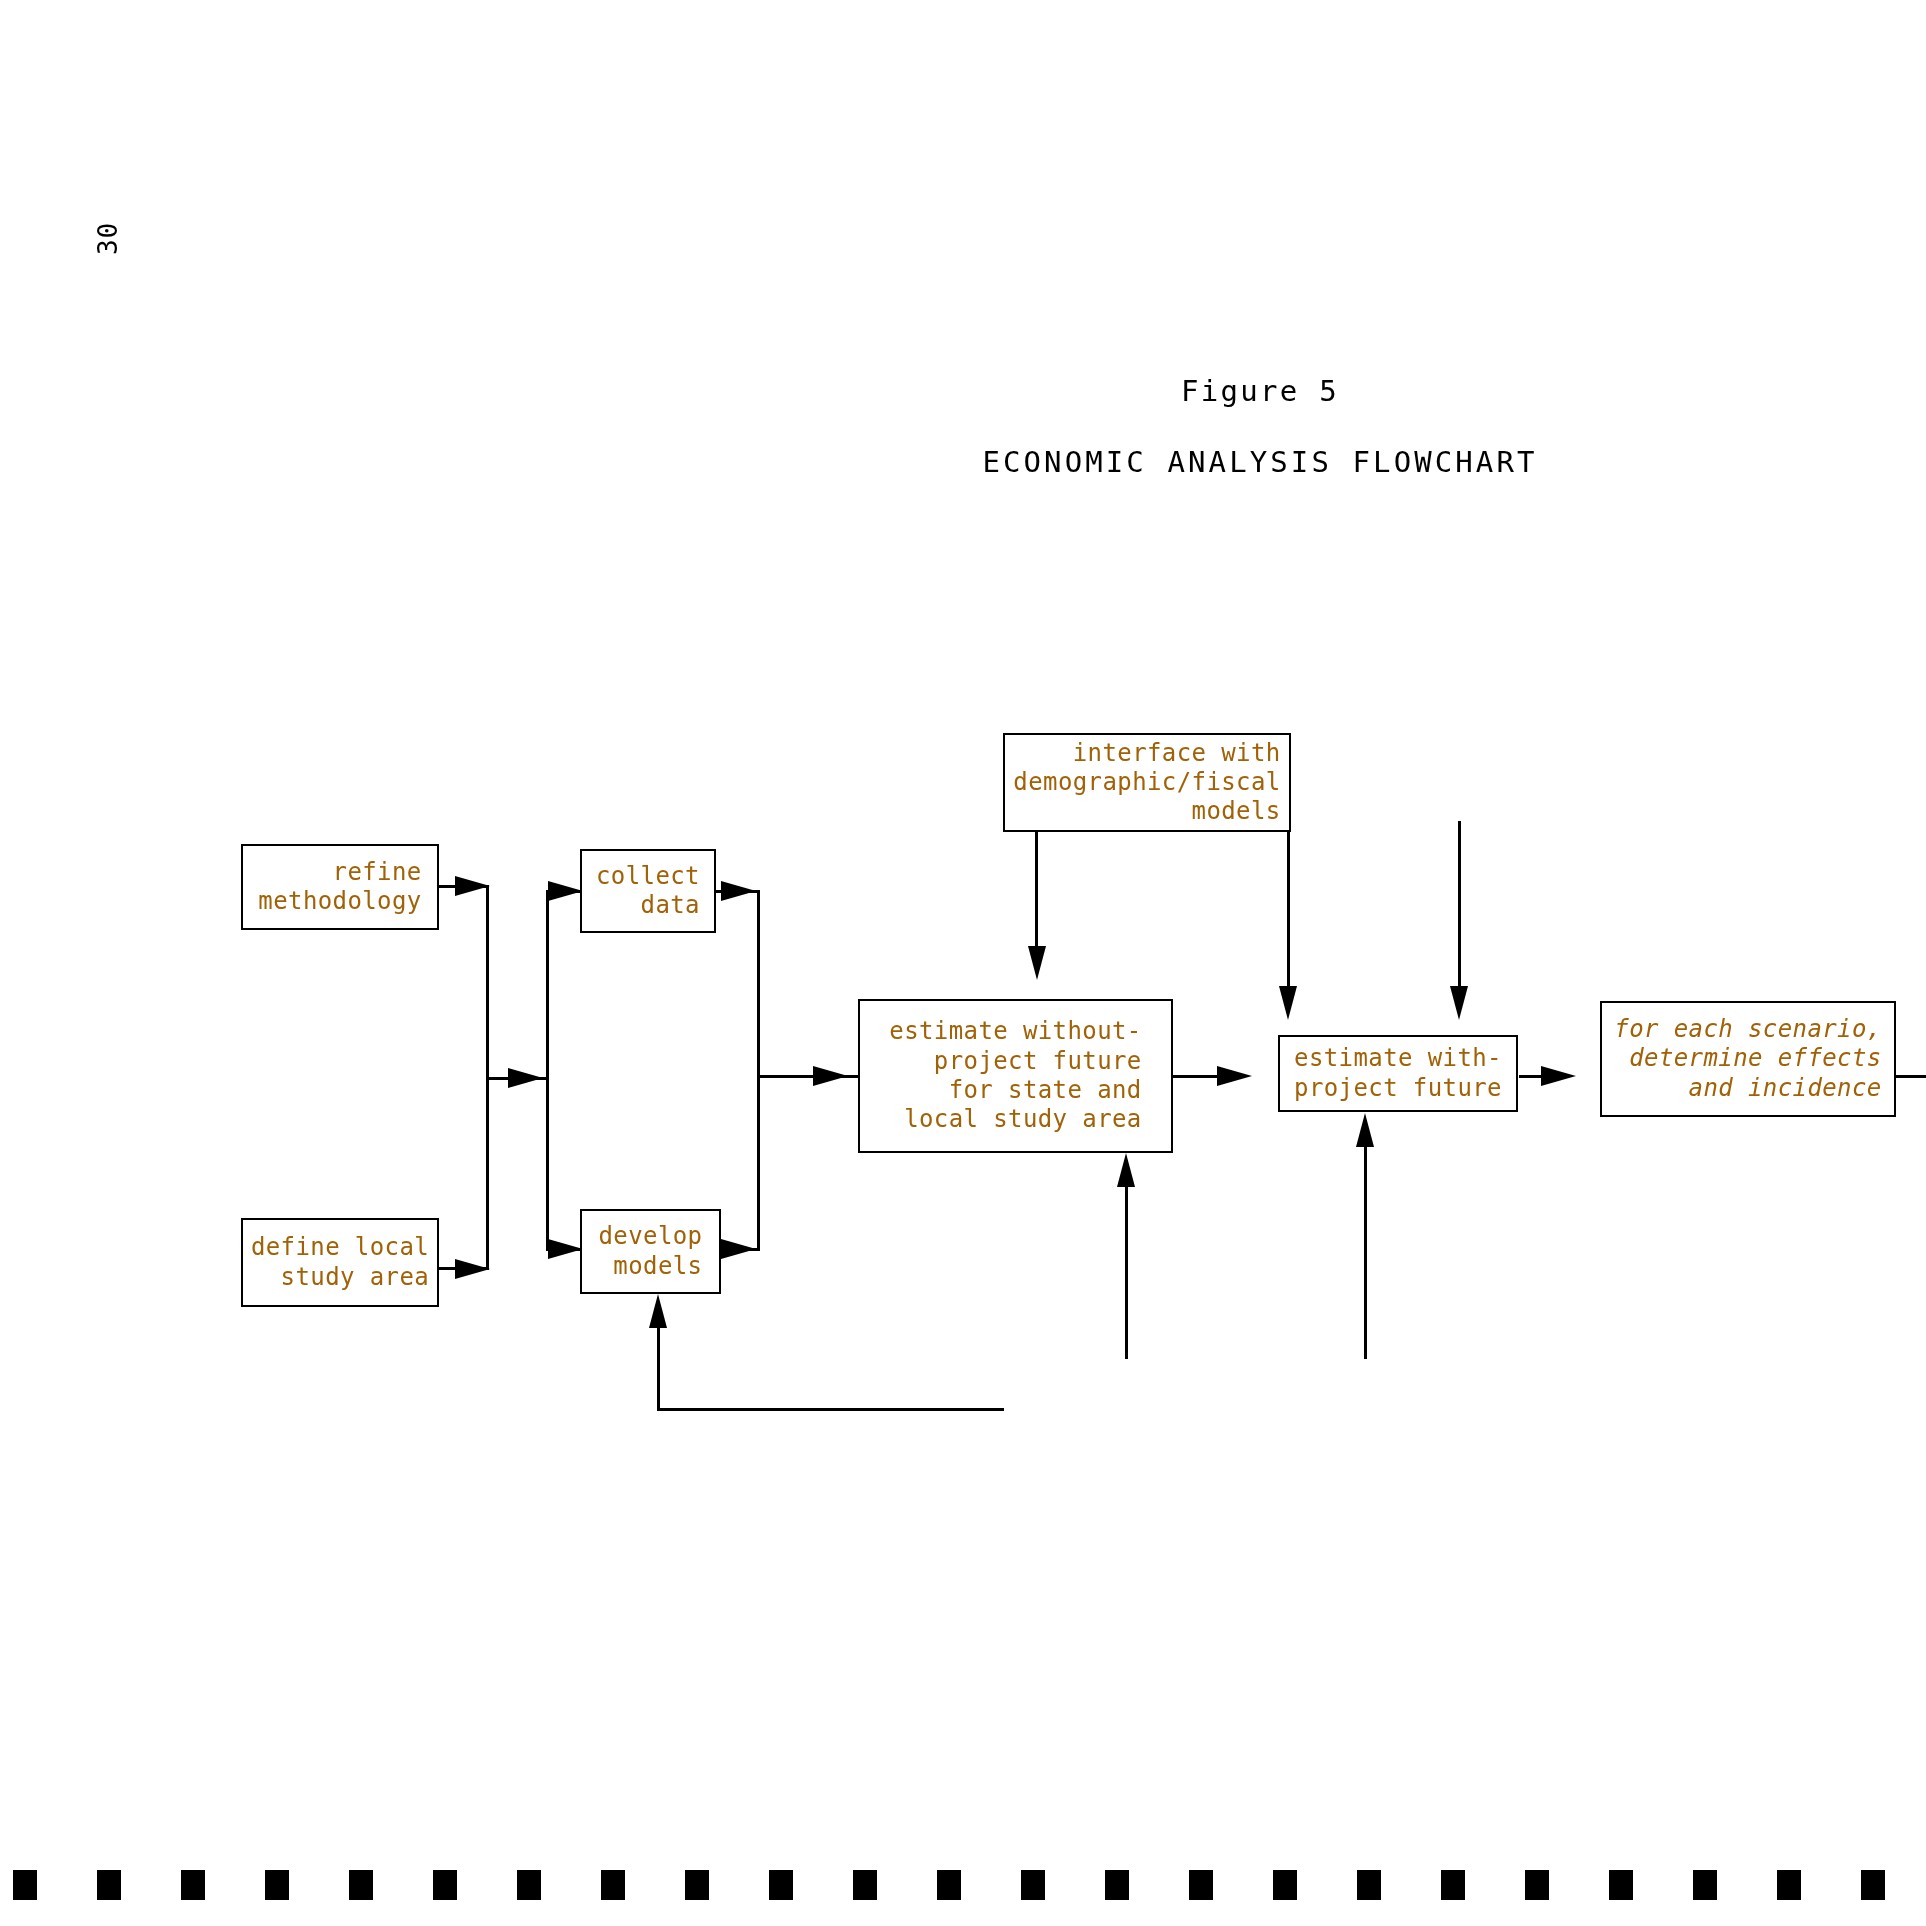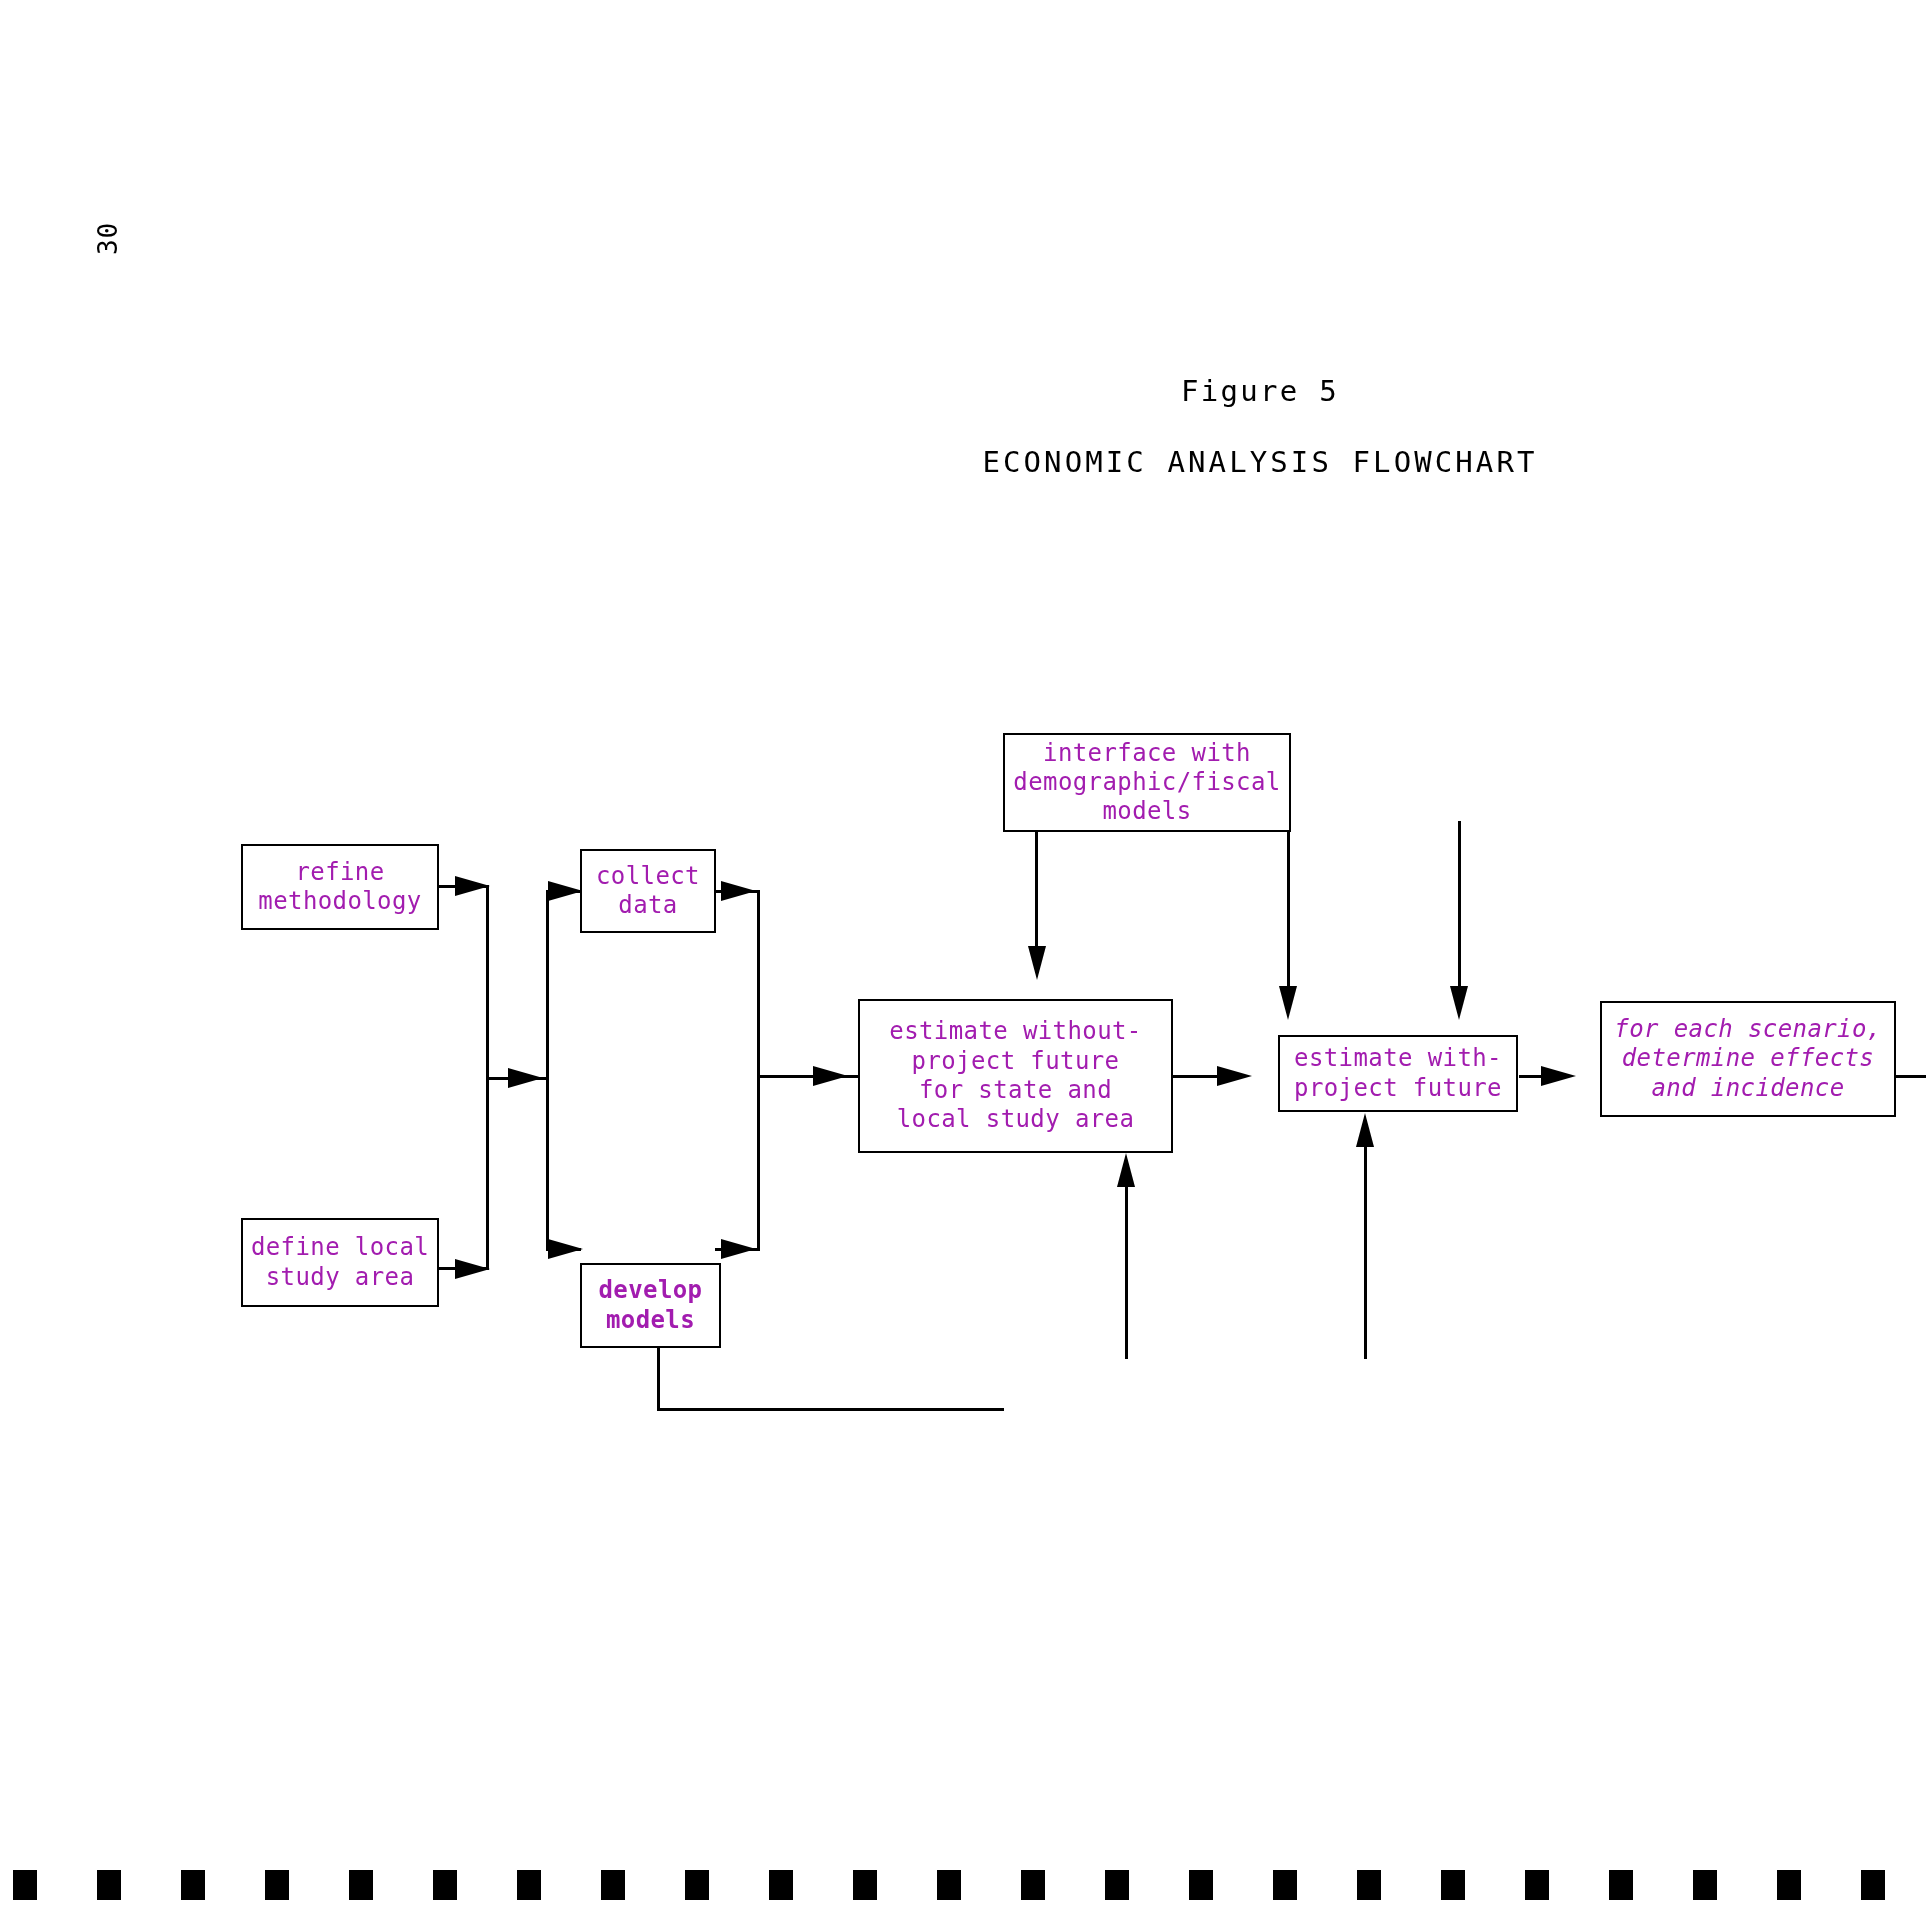--- a/index.html
+++ b/index.html
@@ -60,34 +60,34 @@
 
   
   .node {
     position: absolute;
     box-sizing: border-box;
     border: 2.7px solid #000;
     background: #fff;
     display: flex;
     align-items: center;
     justify-content: center;
-    text-align: center;
-    color: #a21caf;
+    text-align: right;
+    color: #a16207;
     font-size: 24px;
     line-height: 1.22;
     letter-spacing: 0.4px;
     padding: 1.5px 3.9px;
     z-index: 5;
     white-space: pre-line;
   }
 
   #node-refine          { left: 241px;  top: 844px; width: 198px; height: 86px; }
   #node-define          { left: 241px;  top: 1218px; width: 198px; height: 89px; }
   #node-collect         { left: 580px; top: 849px; width: 136px; height: 84px; }
-  #node-develop         { left: 580px; top: 1263px; width: 141px; height: 85px; font-weight: bold; }
+  #node-develop         { left: 580px; top: 1209px; width: 141px; height: 85px; }
   #node-without         { left: 858px; top: 999px; width: 315px; height: 154px; }
   #node-interface       { left: 1003px; top: 733px; width: 288px; height: 99px; }
   #node-projdesc        { left: 1384px; top: 733px; width: 328px; height: 88px; }
   #node-with            { left: 1278px; top: 1035px; width: 240px; height: 77px; }
   #node-scenario        { left: 1600px; top: 1001px; width: 296px; height: 116px; font-style: italic; }
   #node-special         { left: 1003px; top: 1357px; width: 397px; height: 104px; }
 
   
   .hline, .vline {
     position: absolute;

